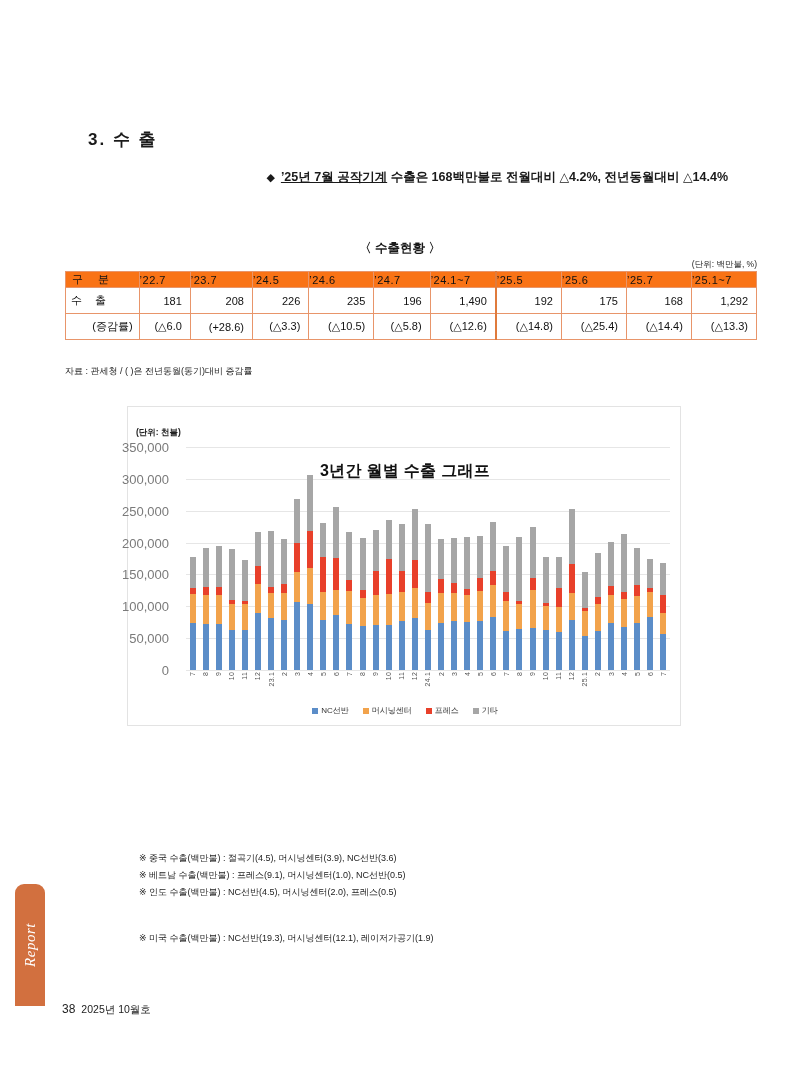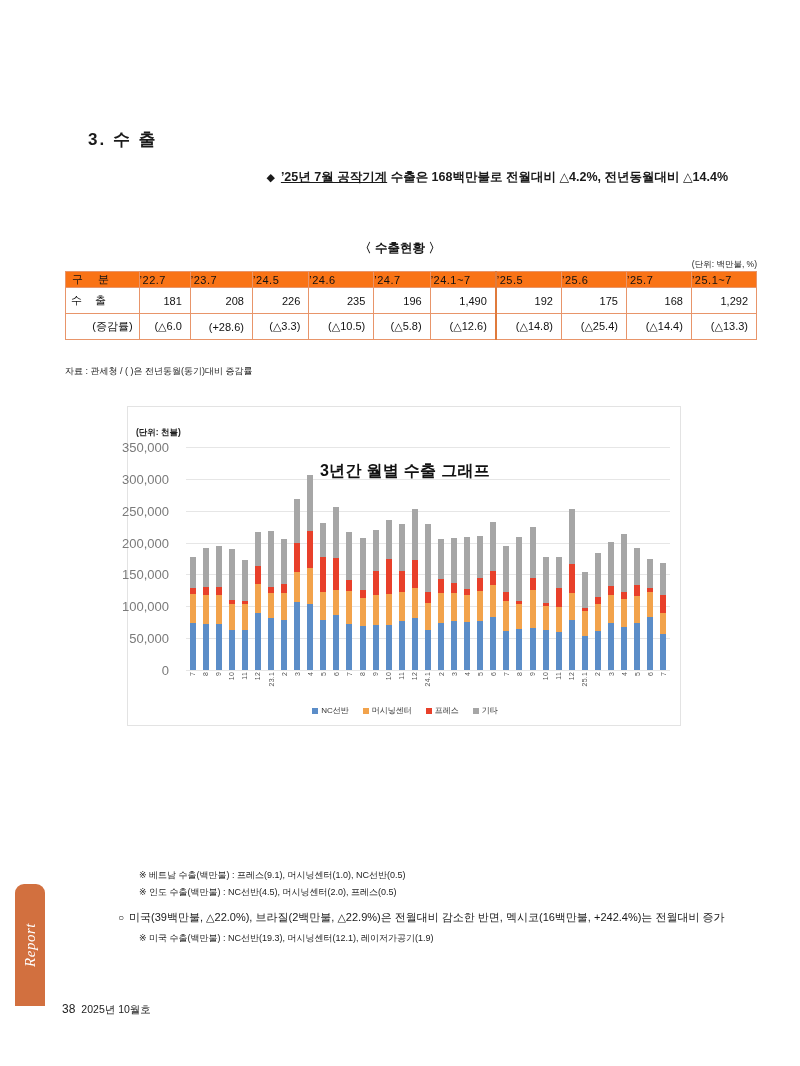--- a/index.html
+++ b/index.html
@@ -779,26 +779,24 @@
         </div>
         <div class="leg-item">
           <span class="leg-sw etc"></span>
           <span class="leg-lb">기타</span>
         </div>
       </div>
   </div>
 
 
 
+  <div class="note-x" style="left:139px; top:852px;">※ 중국 수출(백만불) : 절곡기(4.5), 머시닝센터(3.9), NC선반(3.6)</div>
   <div class="note-x" style="left:139px; top:869px;">※ 베트남 수출(백만불) : 프레스(9.1), 머시닝센터(1.0), NC선반(0.5)</div>
   <div class="note-x" style="left:139px; top:886px;">※ 인도 수출(백만불) : NC선반(4.5), 머시닝센터(2.0), 프레스(0.5)</div>
 
-  <div class="bullet-o" style="left:118px; top:909px; width:630px;">
-    <span class="ci">○</span><span>미국(39백만불, △22.0%), 브라질(2백만불, △22.9%)은 전월대비 감소한 반면, 멕시코(16백만불, +242.4%)는 전월대비 증가</span>
-  </div>
 
   <div class="note-x" style="left:139px; top:932px;">※ 미국 수출(백만불) : NC선반(19.3), 머시닝센터(12.1), 레이저가공기(1.9)</div>
 
   <div id="footer">
     <span class="pg">38</span><span>2025년 10월호</span>
   </div>
 
 </div>
 
 </body></html>

